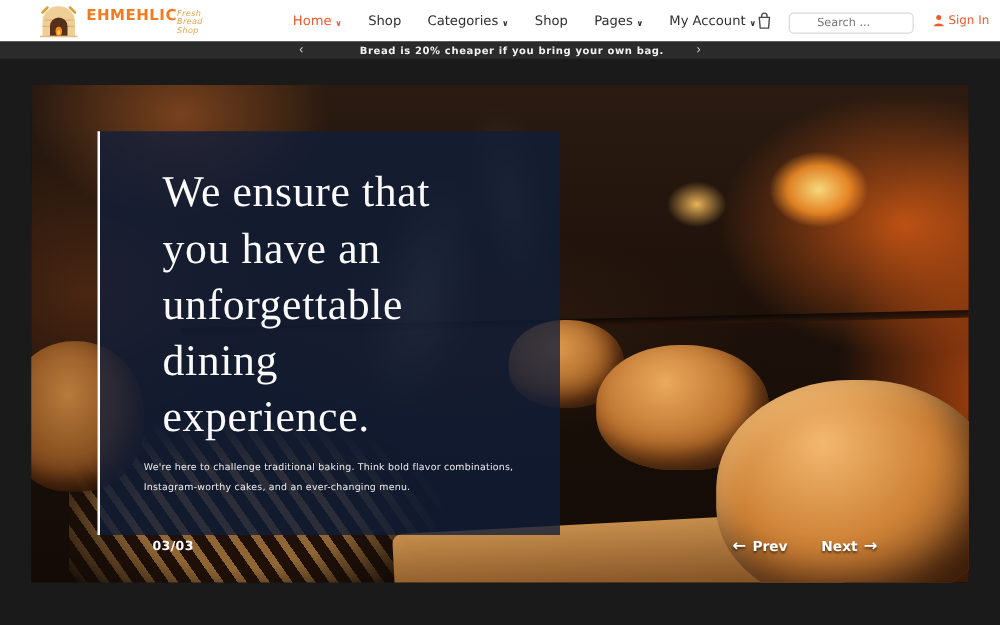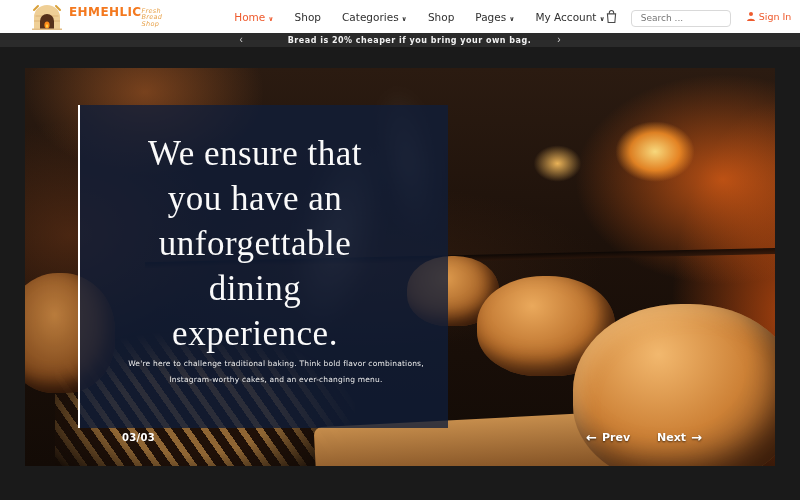--- a/index.html
+++ b/index.html
@@ -19,21 +19,21 @@
   .nav { display:flex; gap:21px; margin-left:72px; align-items:center; }
   .nav a { display:flex; align-items:flex-end; gap:3px; text-decoration:none;
            font-size:10.5px; color:#303030; white-space:nowrap; }
   .nav a.active { color:#ee5a2d; }
   .chev { font-size:6.5px; margin-top:2px; font-weight:bold; }
 
   .tools { margin-left:auto; display:flex; align-items:center; gap:13px; }
   .cart-btn { background:none; border:none; cursor:pointer; display:flex; padding:0; }
   .search-box input {
     width:100px; height:17px; border:1px solid #d9d9d9; border-radius:4px;
-    font-size:9px; color:#777; padding:0 9px; outline:none;
+    font-size:9px; color:#777; padding:0 22px; outline:none;
     font-family:"DejaVu Sans",sans-serif;
   }
   .signin { display:flex; align-items:flex-start; gap:3px; text-decoration:none;
             color:#ee5a2d; font-size:9.5px; white-space:nowrap; margin-left:2px; }
   .burger { width:21px; height:13px; display:flex; flex-direction:column;
             justify-content:space-between; background:none; border:none; cursor:pointer;
             padding:0; margin-left:16px; }
   .burger span { display:block; height:2.4px; border-radius:1px; background:#2e2e2e; }
   .burger span:nth-child(2) { background:#8a8a8a; }
 
@@ -85,25 +85,25 @@
     box-shadow:inset -9px -10px 18px rgba(25,10,4,.75); opacity:.9; }
   .steam { position:absolute; pointer-events:none; }
   .steam-1 { left:33%; top:4%; width:130px; height:300px;
     background:radial-gradient(ellipse 45% 48% at 50% 50%, rgba(235,230,225,.22), rgba(0,0,0,0) 70%);
     filter:blur(6px); transform:rotate(14deg); }
   .steam-2 { left:45%; top:-4%; width:90px; height:220px;
     background:radial-gradient(ellipse 45% 48% at 50% 50%, rgba(230,225,220,.16), rgba(0,0,0,0) 70%);
     filter:blur(7px); transform:rotate(-10deg); }
 
   .overlay { position:absolute; left:53px; top:37px; width:370px; height:323px;
-    background:rgba(16,29,58,.78); border-left:2px solid #ffffff;text-align:center; }
+    background:rgba(16,29,58,.78); border-left:2px solid #ffffff; }
   .overlay h1 { font-family:"Liberation Serif","DejaVu Serif",serif; font-weight:400;
     color:#fafafa; font-size:35px; line-height:45px; letter-spacing:.5px;
     padding:26px 0 0 50px; width:300px; }
-  .overlay p { position:absolute; left:35px; bottom:40px; width:322px;
+  .overlay p { position:absolute; left:35px; bottom:30px; width:322px;
     font-size:7.5px; line-height:16px; color:#ececec; letter-spacing:.2px; }
 
   .slide-ind { position:absolute; left:65px; bottom:23px; color:#ffffff;
     font-size:10px; font-weight:600; letter-spacing:.3px;padding-left:32px; }
   .slider-nav { position:absolute; right:73px; bottom:21px; display:flex; gap:27px; }
   .slider-nav button { background:none; border:none; cursor:pointer; color:#ffffff;
     display:flex; align-items:center; gap:5px; font-size:11px; font-weight:600;
     font-family:"DejaVu Sans",sans-serif; text-shadow:0 1px 2px rgba(0,0,0,.6); }
   .slider-nav .arr { font-size:13px; font-weight:bold; }
 </style>

